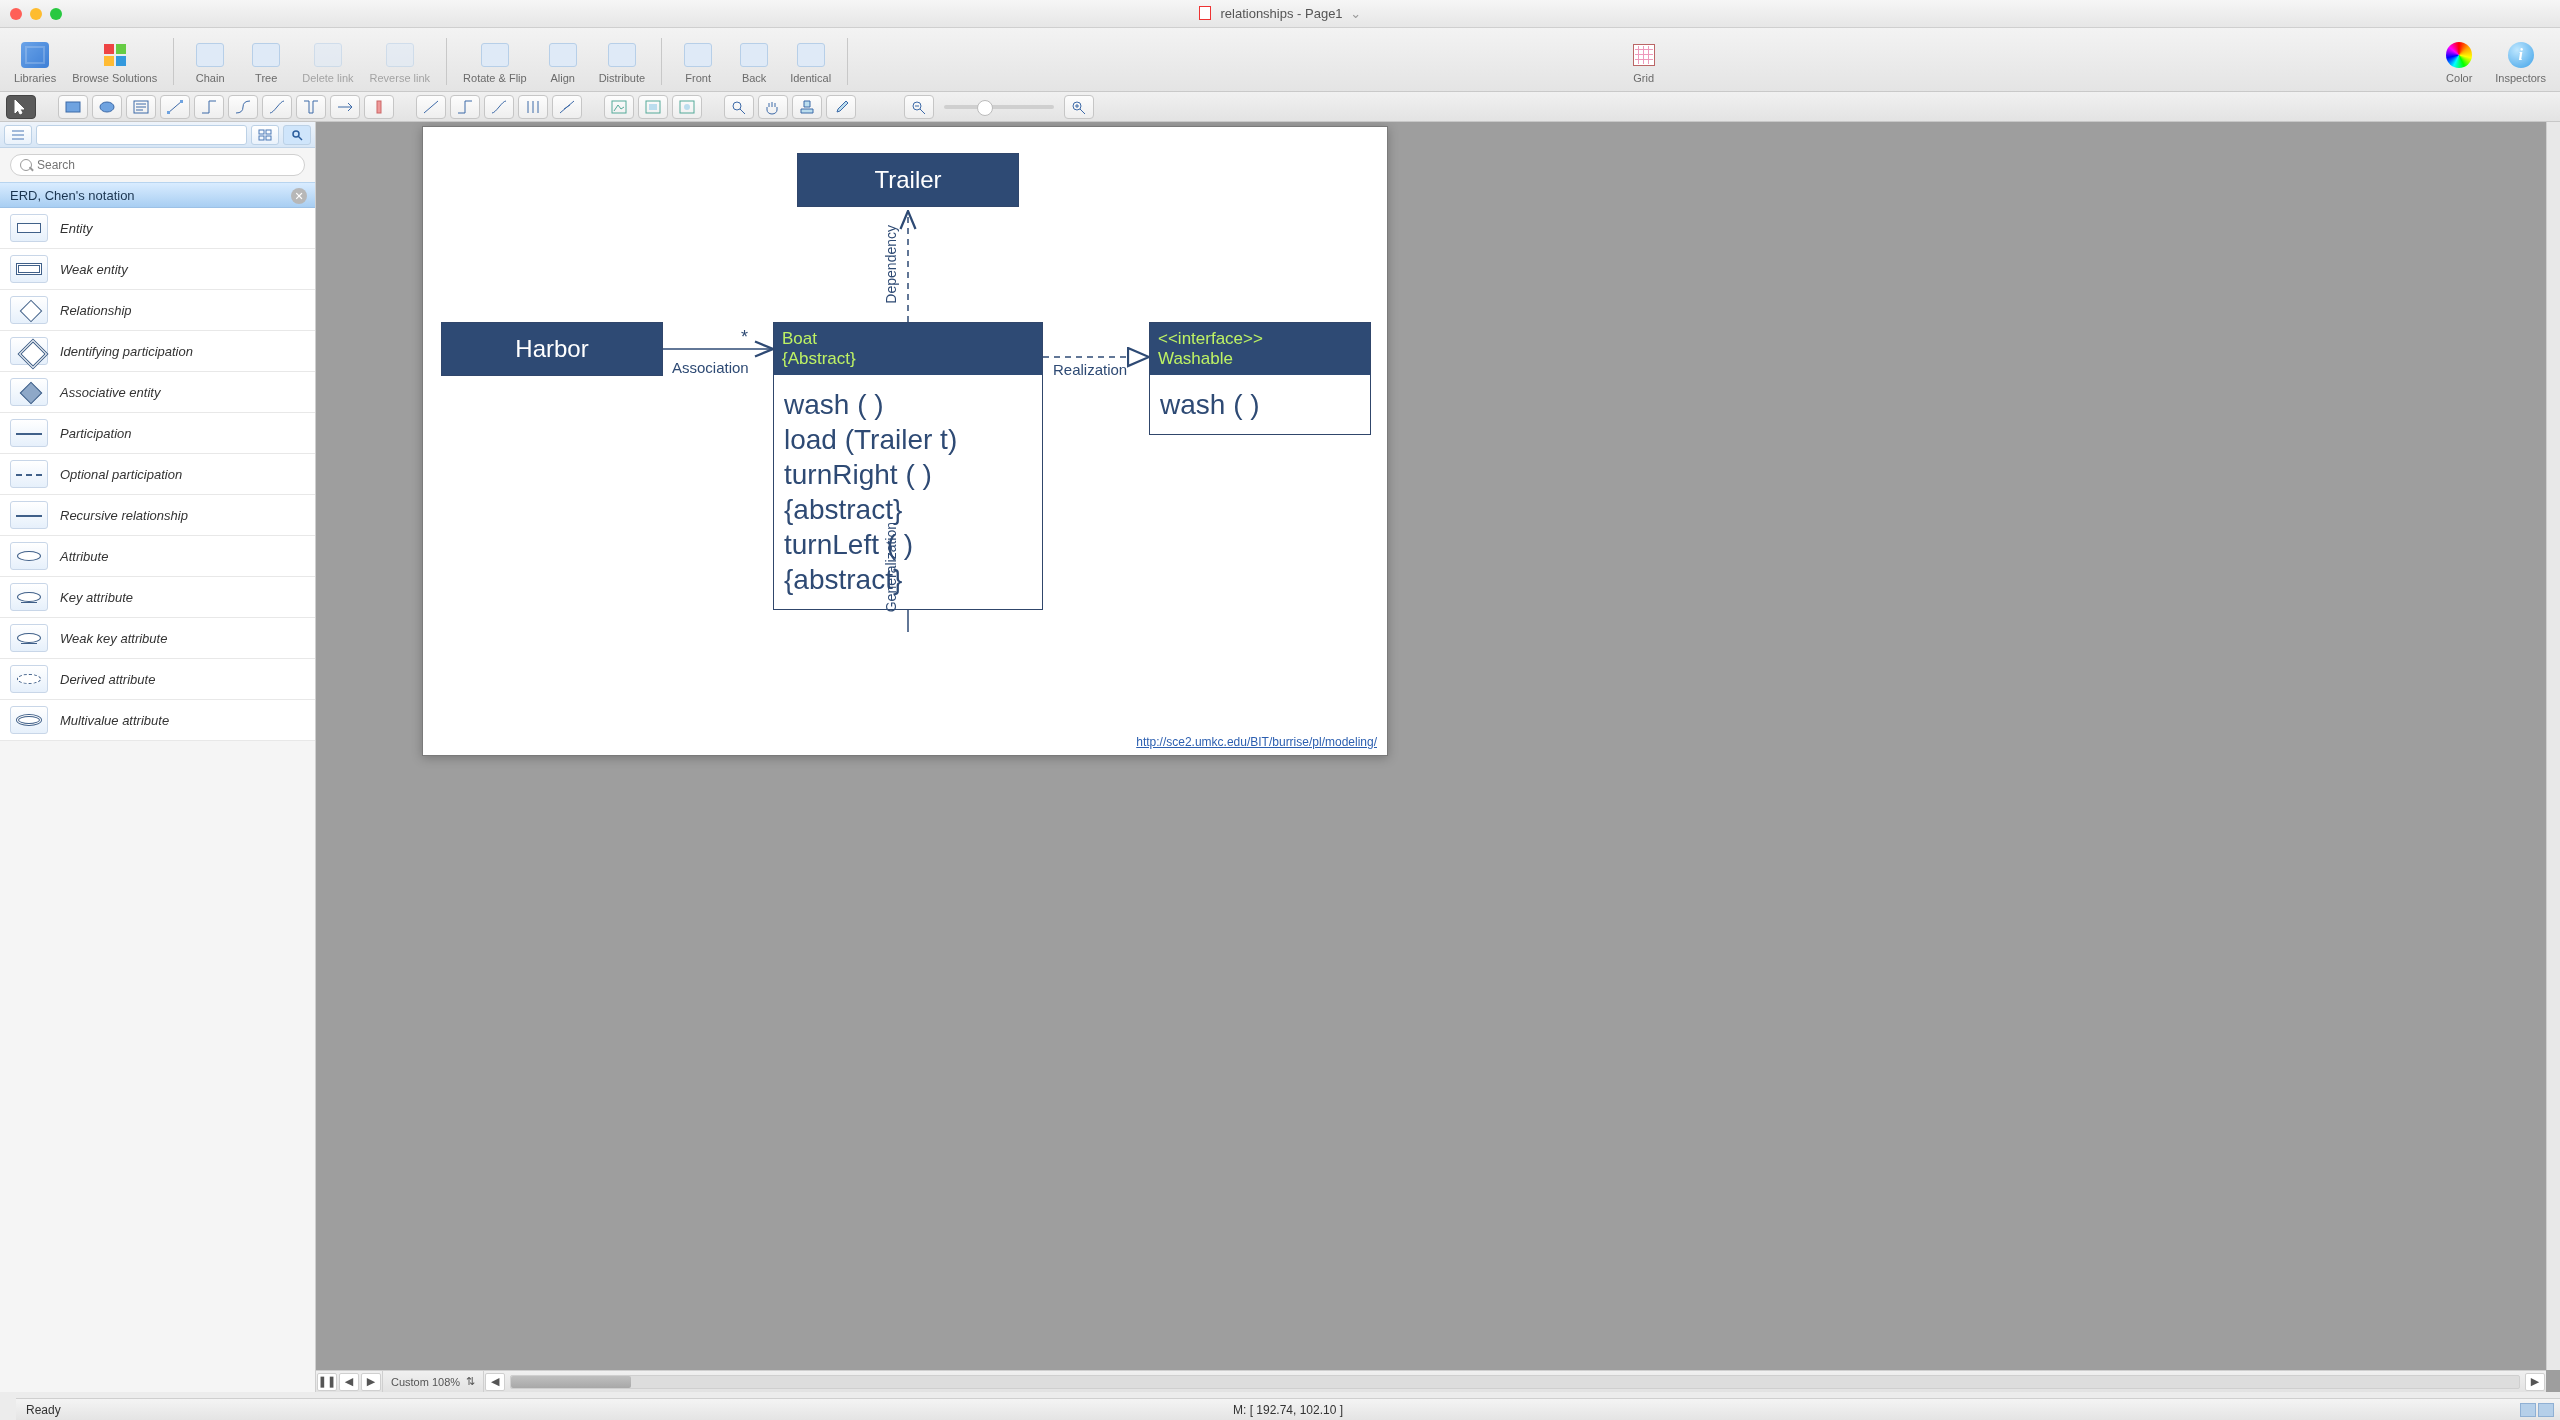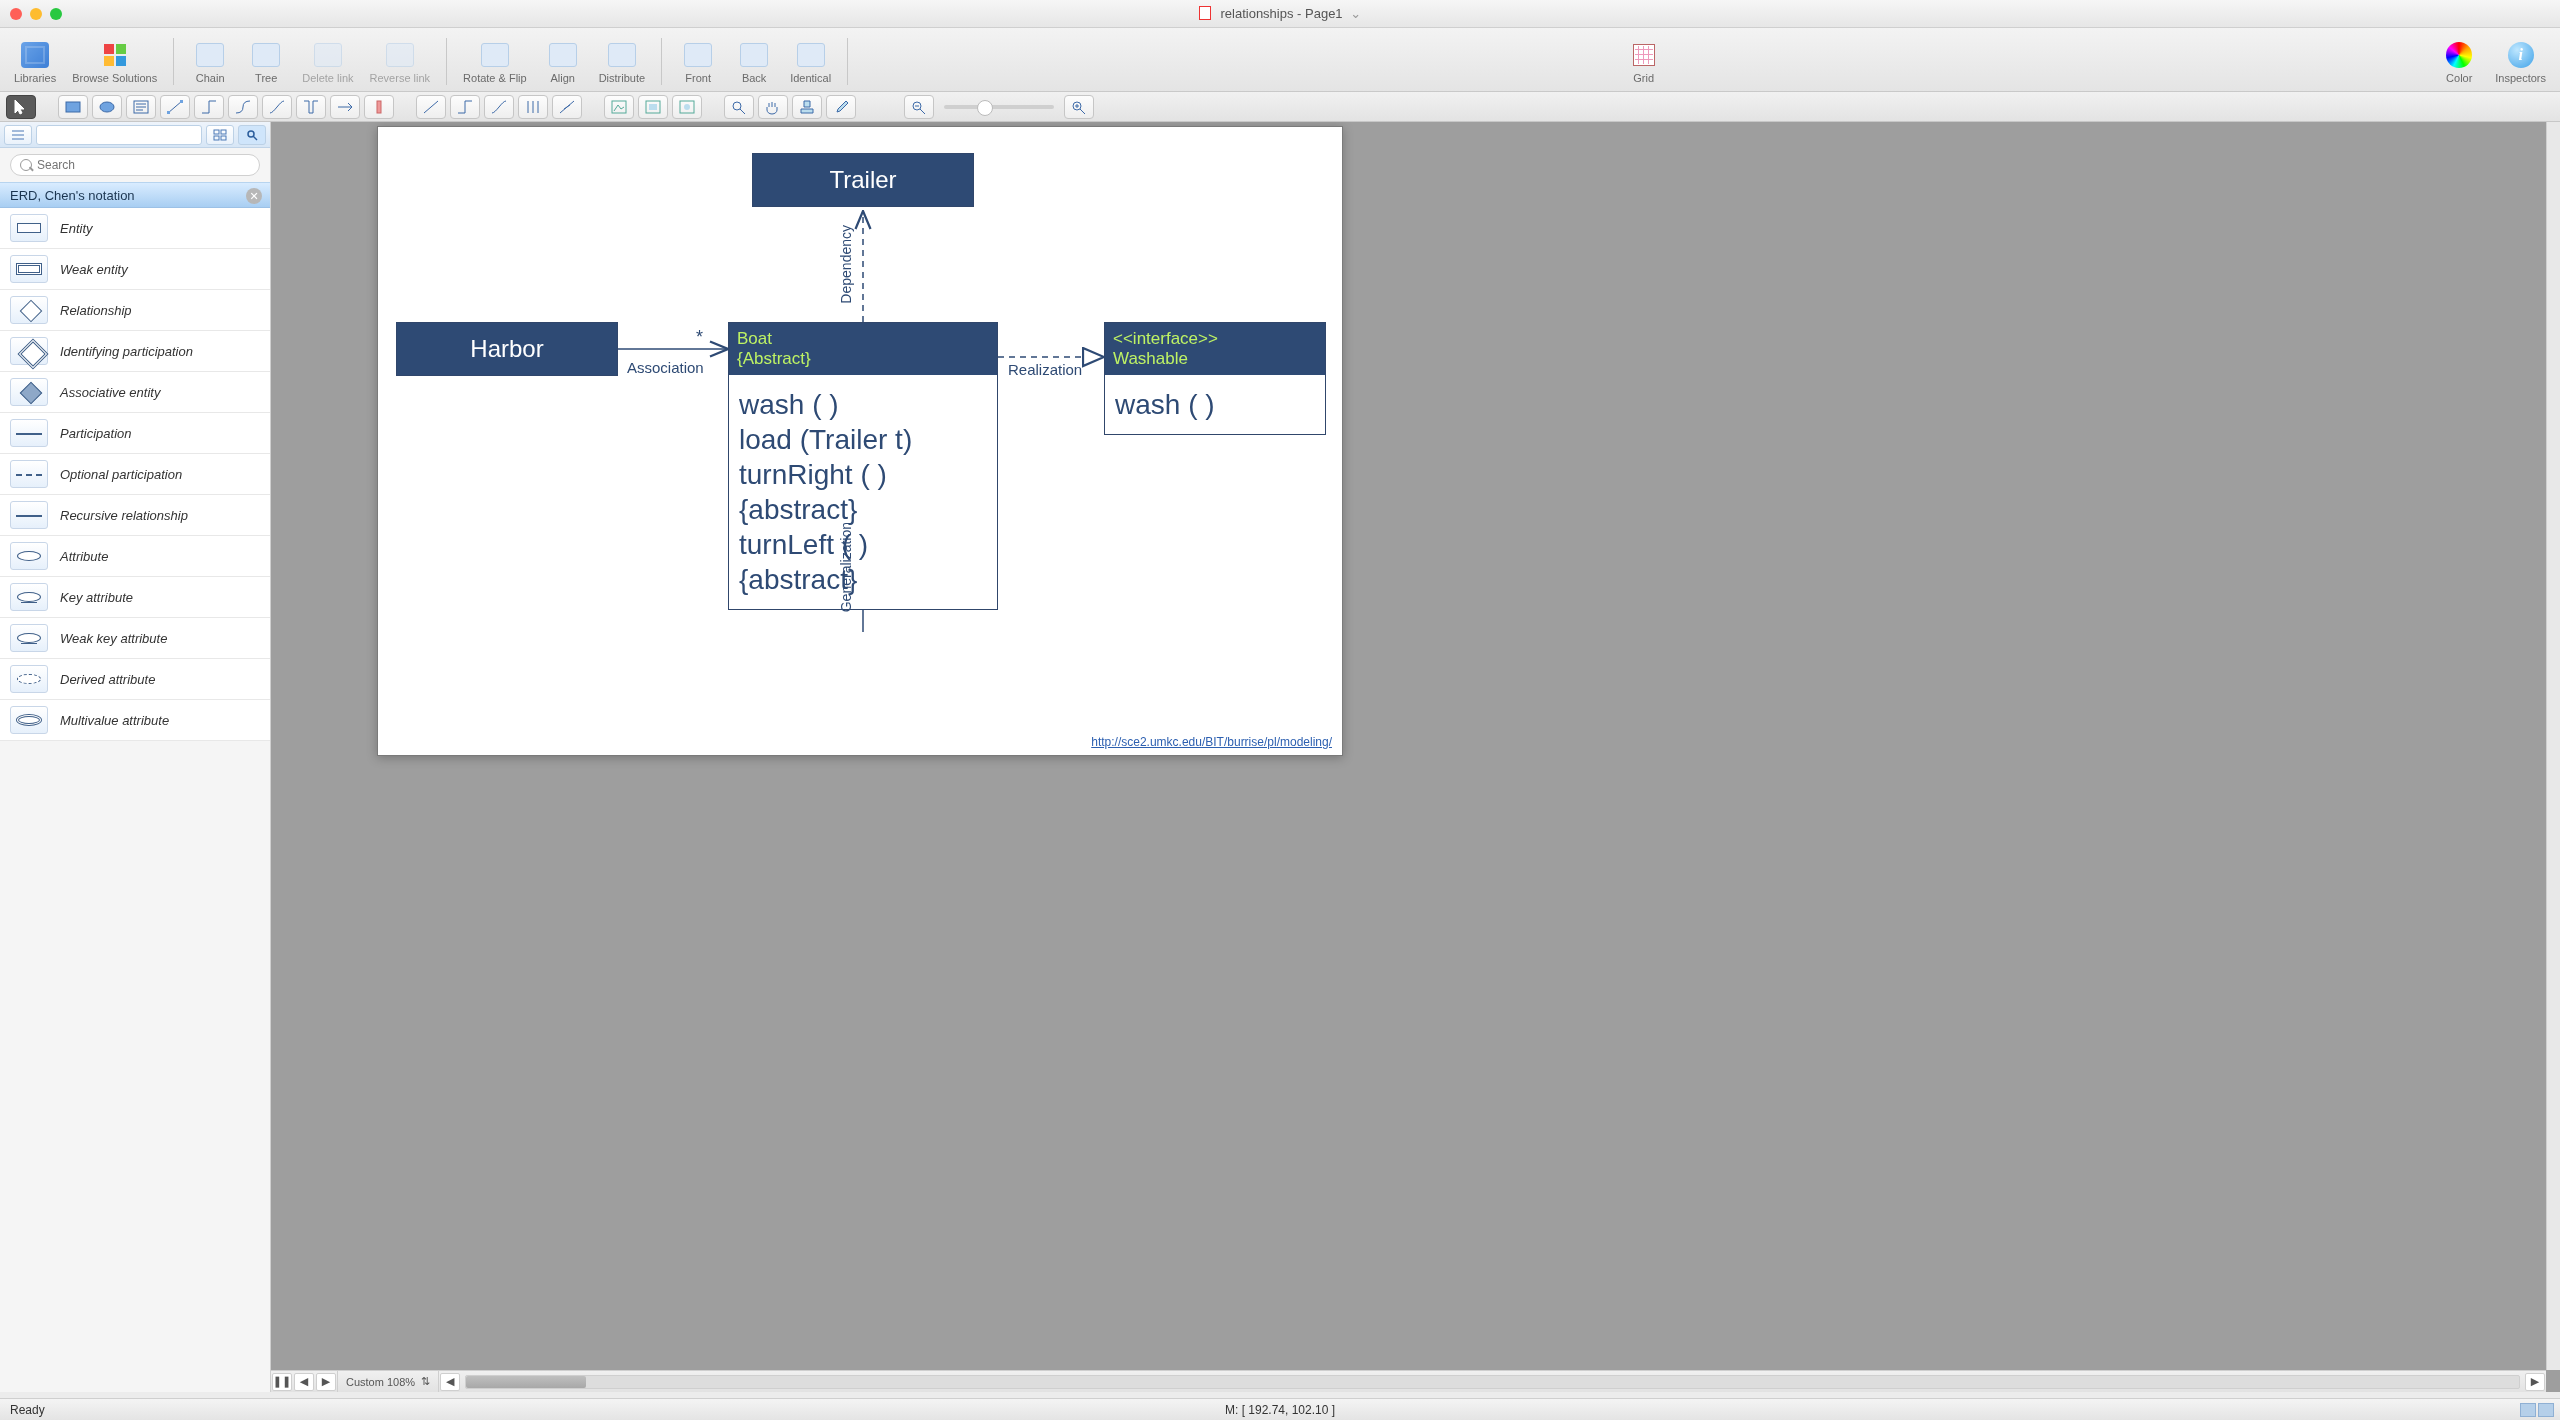--- a/index.html
+++ b/index.html
@@ -42,21 +42,21 @@
 .ts-btn.active svg *{stroke:#fff;fill:#fff;}
 .ts-gap{width:14px;}
 .ts-btn svg{width:18px;height:16px;}
 .zoom-slider{width:110px;height:4px;background:#cfcfcf;border-radius:2px;position:relative;margin:0 6px;}
 .zoom-slider::after{content:"";position:absolute;left:30%;top:-5px;width:14px;height:14px;border-radius:50%;background:#fff;border:1px solid #bbb;}
 
 
 .body{position:absolute;top:122px;bottom:28px;left:0;right:0;display:flex;}
 
 
-.sidebar{width:271px;background:#f5f5f5;border-right:1px solid #cfcfcf;display:flex;flex-direction:column;}
+.sidebar{width:316px;background:#f5f5f5;border-right:1px solid #cfcfcf;display:flex;flex-direction:column;}
 .sb-top{height:26px;background:linear-gradient(#eef4fb,#d7e6f6);border-bottom:1px solid #c0d3e7;display:flex;align-items:center;gap:4px;padding:0 4px;}
 .sb-top .sb-btn{width:28px;height:20px;border:1px solid #bcd1e6;border-radius:3px;background:linear-gradient(#fff,#eaf2fb);display:flex;align-items:center;justify-content:center;}
 .sb-top .sb-btn.last{background:#cfe5fb;}
 .sb-top .sb-field{flex:1;height:20px;border:1px solid #bcd1e6;border-radius:3px;background:#fff;}
 .sb-search{padding:6px 10px;}
 .sb-search input{width:100%;height:22px;border:1px solid #d0d0d0;border-radius:11px;padding:0 10px 0 26px;font-size:12px;color:#666;background:#fff;}
 .sb-search{position:relative;}
 .sb-search::before{content:"";position:absolute;left:20px;top:11px;width:10px;height:10px;border:1.5px solid #999;border-radius:50%;}
 .sb-search::after{content:"";position:absolute;left:29px;top:20px;width:5px;height:1.5px;background:#999;transform:rotate(45deg);}
 .sb-header{height:26px;background:linear-gradient(#d9ecff,#a8cef2);border-top:1px solid #b7d4ef;border-bottom:1px solid #9cc1e6;display:flex;align-items:center;padding:0 10px;color:#1b3550;font-size:13px;position:relative;}
@@ -91,21 +91,21 @@
 
 .uml-box{position:absolute;border:1.5px solid #30466b;background:#2e4a74;color:#fff;display:flex;align-items:center;justify-content:center;font-size:24px;}
 .uml-comp{position:absolute;border:1.5px solid #30466b;background:#fff;}
 .uml-comp .hd{background:#2e4a74;color:#bef264;text-align:left;font-size:17px;padding:6px 8px;}
 .uml-comp .bd{padding:12px 10px;color:#2e4a74;font-size:28px;line-height:1.25;}
 .lab{position:absolute;color:#2e4a74;font-size:15px;}
 .labv{position:absolute;color:#2e4a74;font-size:14px;writing-mode:vertical-rl;transform:rotate(180deg);}
 .linkfoot{position:absolute;right:10px;bottom:6px;color:#2c5fb0;font-size:12px;text-decoration:underline;}
 
 
-.status{position:absolute;left:0;right:0;bottom:0;height:22px;background:linear-gradient(#f4f4f4,#e4e4e4);border-top:1px solid #cfcfcf;display:flex;align-items:center;font-size:12px;color:#333;padding:0 10px;}
+.status{position:absolute;left:16px;right:0;bottom:0;height:22px;background:linear-gradient(#f4f4f4,#e4e4e4);border-top:1px solid #cfcfcf;display:flex;align-items:center;font-size:12px;color:#333;padding:0 10px;}
 .status .mid{position:absolute;left:50%;transform:translateX(-50%);}
 .status .right{position:absolute;right:6px;display:flex;gap:2px;}
 .status .right .sq{width:16px;height:14px;background:#b5cfe9;border:1px solid #8fb0d4;}
 </style>
 </head>
 <body>
 
 <div class="titlebar">
   <div class="traffic">
     <div class="dot red"></div>

